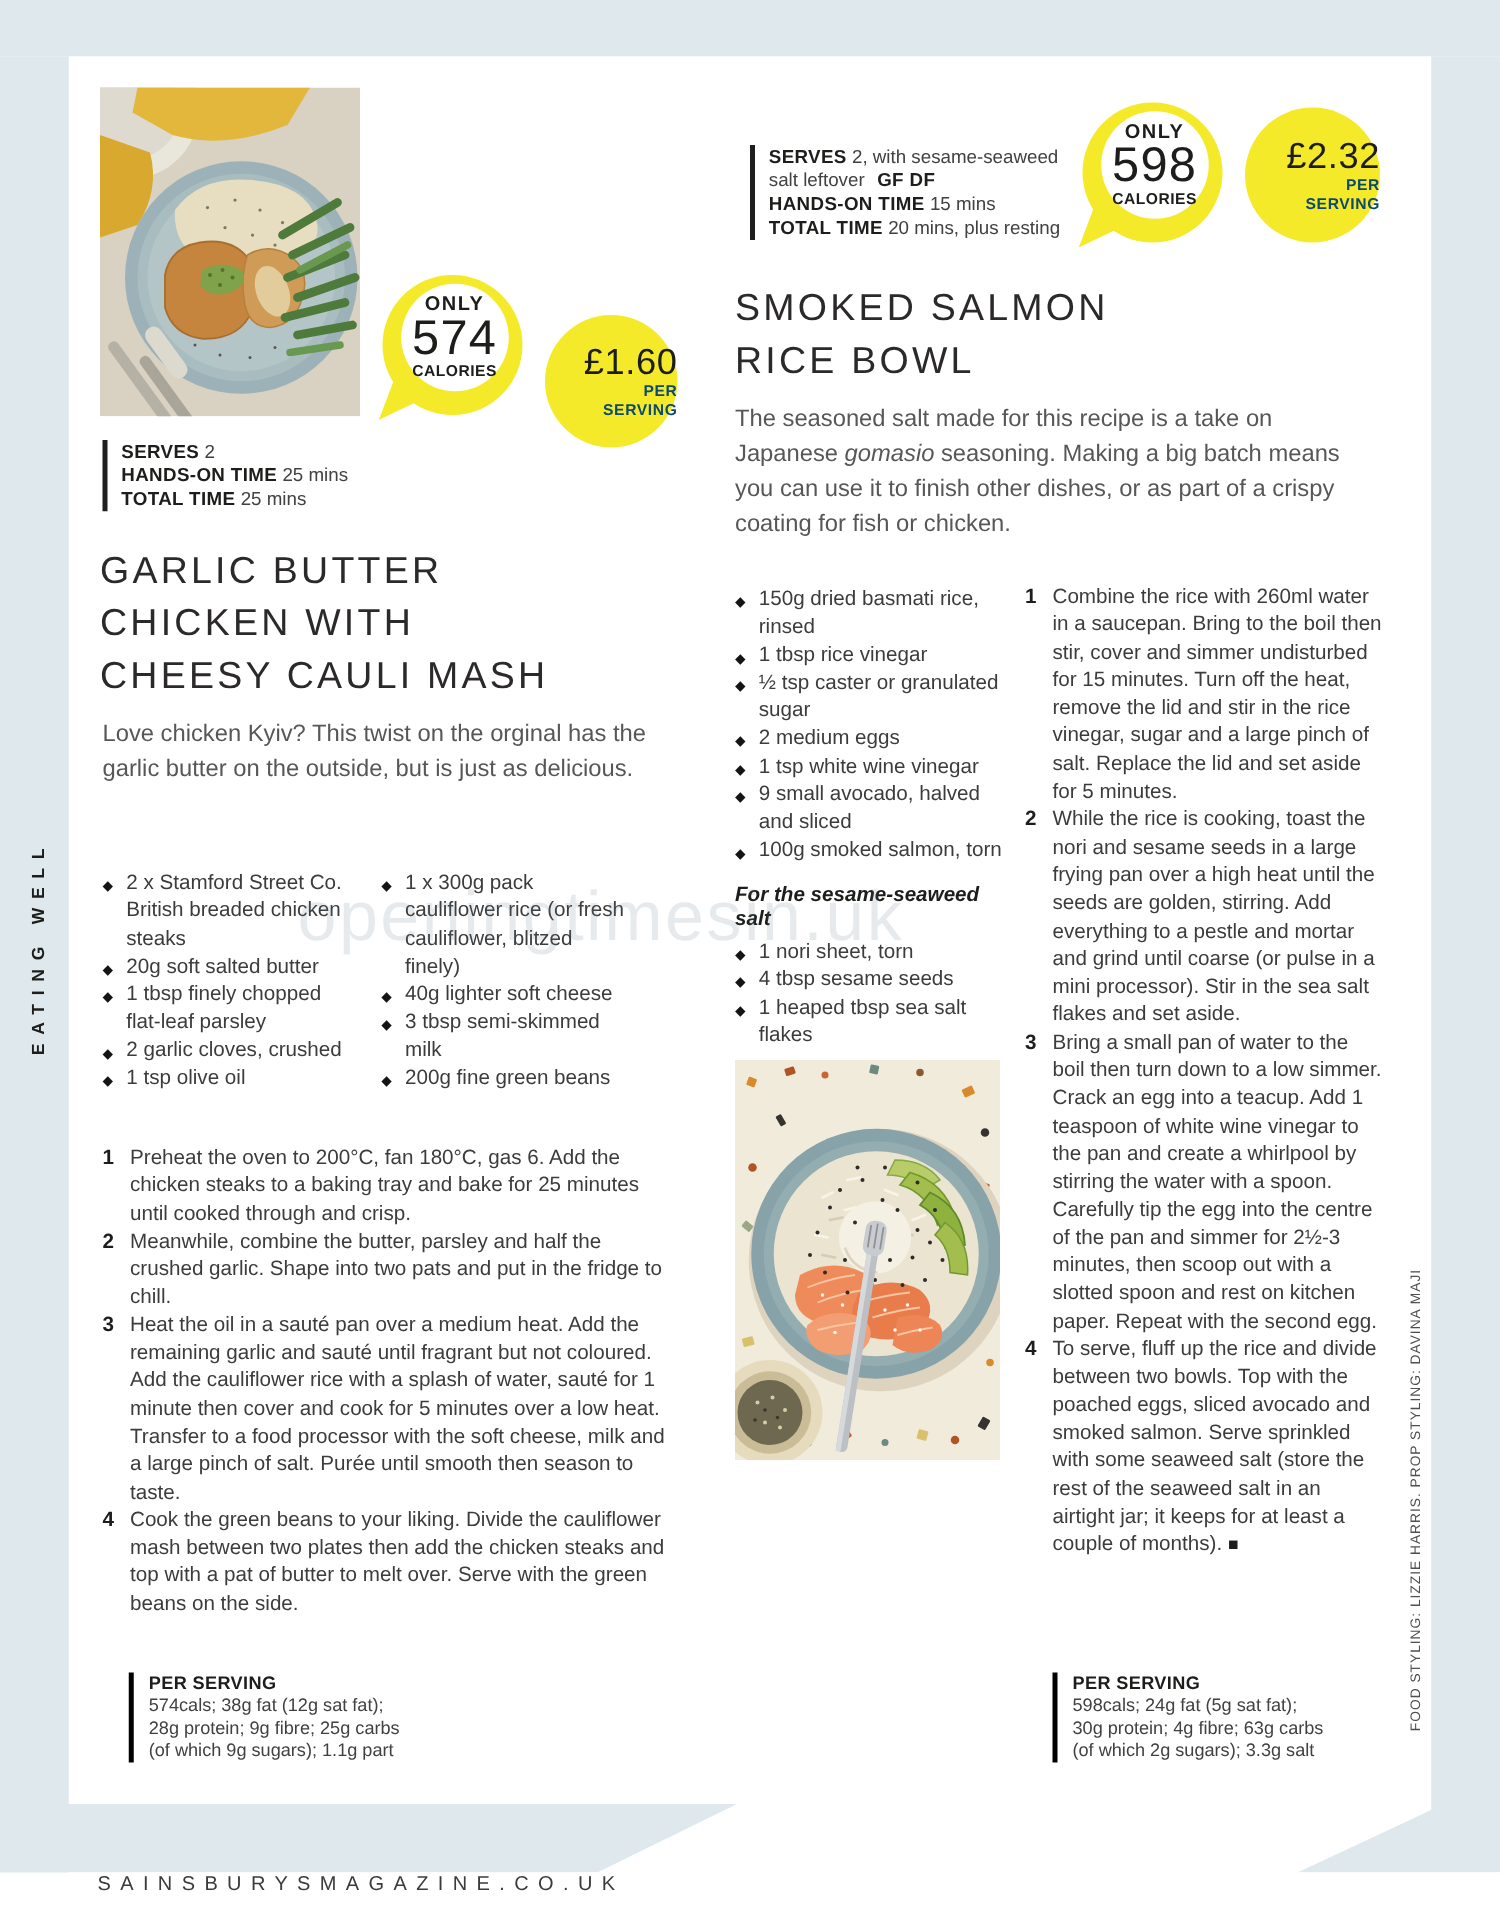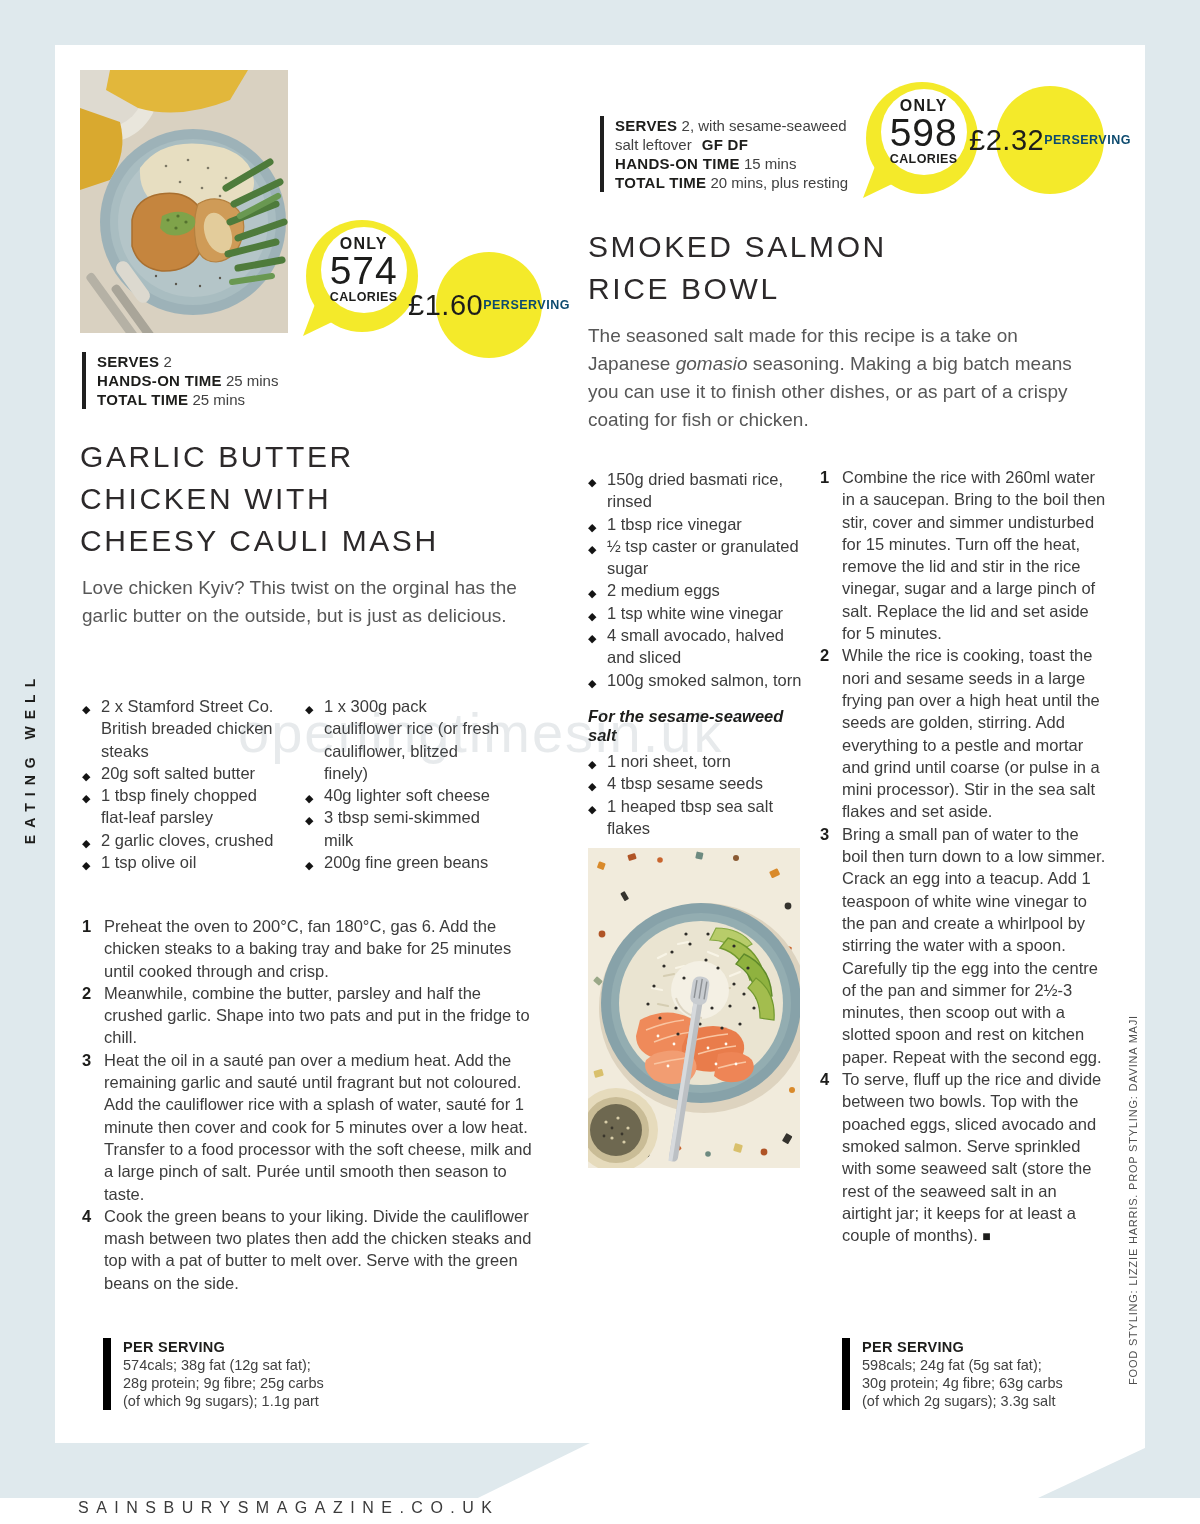--- a/index.html
+++ b/index.html
@@ -5,21 +5,21 @@
   html,body{margin:0;padding:0;background:#ffffff;}
   .page{position:relative;width:1200px;height:1524px;background:#ffffff;
         font-family:"Liberation Sans",sans-serif;overflow:hidden;color:#3a3a3a;}
   .abs{position:absolute;}
   .blue{position:absolute;background:#dfe9ed;}
 
   
   .meta-block{border-left:4px solid #1f1f1f;padding-left:11px;font-size:15px;line-height:19px;color:#414141;}
   .meta-block b{color:#1d1d1b;letter-spacing:.3px;}
   .diet{margin-left:10px;font-weight:bold;color:#1d1d1b;}
-  .per{border-left:8px solid #000000;padding-left:12px;font-size:14.5px;line-height:18px;color:#414141;}
+  .per{border-left:4px solid #000000;padding-left:12px;font-size:14.5px;line-height:18px;color:#414141;}
   .per .lab{font-weight:bold;color:#1d1d1b;letter-spacing:.3px;}
 
   .title{font-size:30px;letter-spacing:2.6px;line-height:42px;color:#2c292a;font-weight:400;}
   .intro{font-size:19px;line-height:28px;color:#575757;}
   .intro i{font-style:italic;}
 
   ul.ing{list-style:none;margin:0;padding:0;font-size:16.5px;line-height:22.3px;color:#3c3c3c;}
   ul.ing li{position:relative;padding-left:19px;}
   ul.ing .dia{position:absolute;left:0;top:3px;font-size:11px;color:#141414;}
 
@@ -34,21 +34,21 @@
   .badge-cal{position:absolute;}
   .badge-cal .ring{position:absolute;left:0;top:0;width:100%;height:100%;background:#f4ea2a;border-radius:50%;}
   .badge-cal .tail{position:absolute;left:-3px;bottom:-4px;width:40px;height:40px;background:#f4ea2a;
                    clip-path:polygon(0 100%,100% 52%,38% 0);}
   .badge-cal .inner{position:absolute;left:13%;top:6%;width:77%;height:77%;background:#ffffff;border-radius:50%;
                     display:flex;flex-direction:column;align-items:center;justify-content:center;}
   .b-only{font-size:16px;font-weight:bold;letter-spacing:1.2px;color:#1d1d1b;line-height:17px;}
   .b-val{font-size:39px;line-height:38px;color:#1d1d1b;letter-spacing:1px;}
   .b-cal{font-size:12.5px;font-weight:bold;letter-spacing:.4px;color:#1d1d1b;line-height:14px;}
   .badge-price{position:absolute;background:#f4ea2a;border-radius:50%;
-               display:flex;flex-direction:row;align-items:center;justify-content:center;}
+               display:flex;flex-direction:column;align-items:flex-end;justify-content:center;}
   .p-val{font-size:29px;color:#1d1d1b;letter-spacing:.5px;line-height:31px;}
   .p-sub{font-size:12.5px;font-weight:bold;color:#0c4a6e;letter-spacing:.5px;line-height:15px;}
 
   
   .vert{position:absolute;white-space:nowrap;transform:translate(-50%,-50%) rotate(-90deg);}
   .section-label{font-size:14px;font-weight:bold;letter-spacing:7px;color:#1d1d1b;}
   .credit{font-size:11px;color:#4f4f4f;letter-spacing:.8px;}
 
   .watermark{position:absolute;left:238px;top:700px;font-size:56px;letter-spacing:2px;
              color:rgba(108,124,136,0.16);white-space:nowrap;z-index:6;pointer-events:none;}
@@ -218,21 +218,21 @@
     <span>The seasoned salt made for this recipe is a take on Japanese </span><i>gomasio</i><span> seasoning. Making a big batch means you can use it to finish other dishes, or as part of a crispy coating for fish or chicken.</span>
   </div>
 
   <div class="abs" style="left:588px;top:468px;width:228px;">
     <ul class="ing">
       <li><span class="dia">◆</span><span>150g dried basmati rice, rinsed</span></li>
       <li><span class="dia">◆</span><span>1 tbsp rice vinegar</span></li>
       <li><span class="dia">◆</span><span>½ tsp caster or granulated sugar</span></li>
       <li><span class="dia">◆</span><span>2 medium eggs</span></li>
       <li><span class="dia">◆</span><span>1 tsp white wine vinegar</span></li>
-      <li><span class="dia">◆</span><span>4 small avocado, halved and sliced</span></li>
+      <li><span class="dia">◆</span><span>9 small avocado, halved and sliced</span></li>
       <li><span class="dia">◆</span><span>100g smoked salmon, torn</span></li>
     </ul>
     <div class="sub-ing-title">For the sesame-seaweed salt</div>
     <ul class="ing">
       <li><span class="dia">◆</span><span>1 nori sheet, torn</span></li>
       <li><span class="dia">◆</span><span>4 tbsp sesame seeds</span></li>
       <li><span class="dia">◆</span><span>1 heaped tbsp sea salt flakes</span></li>
     </ul>
   </div>
 

